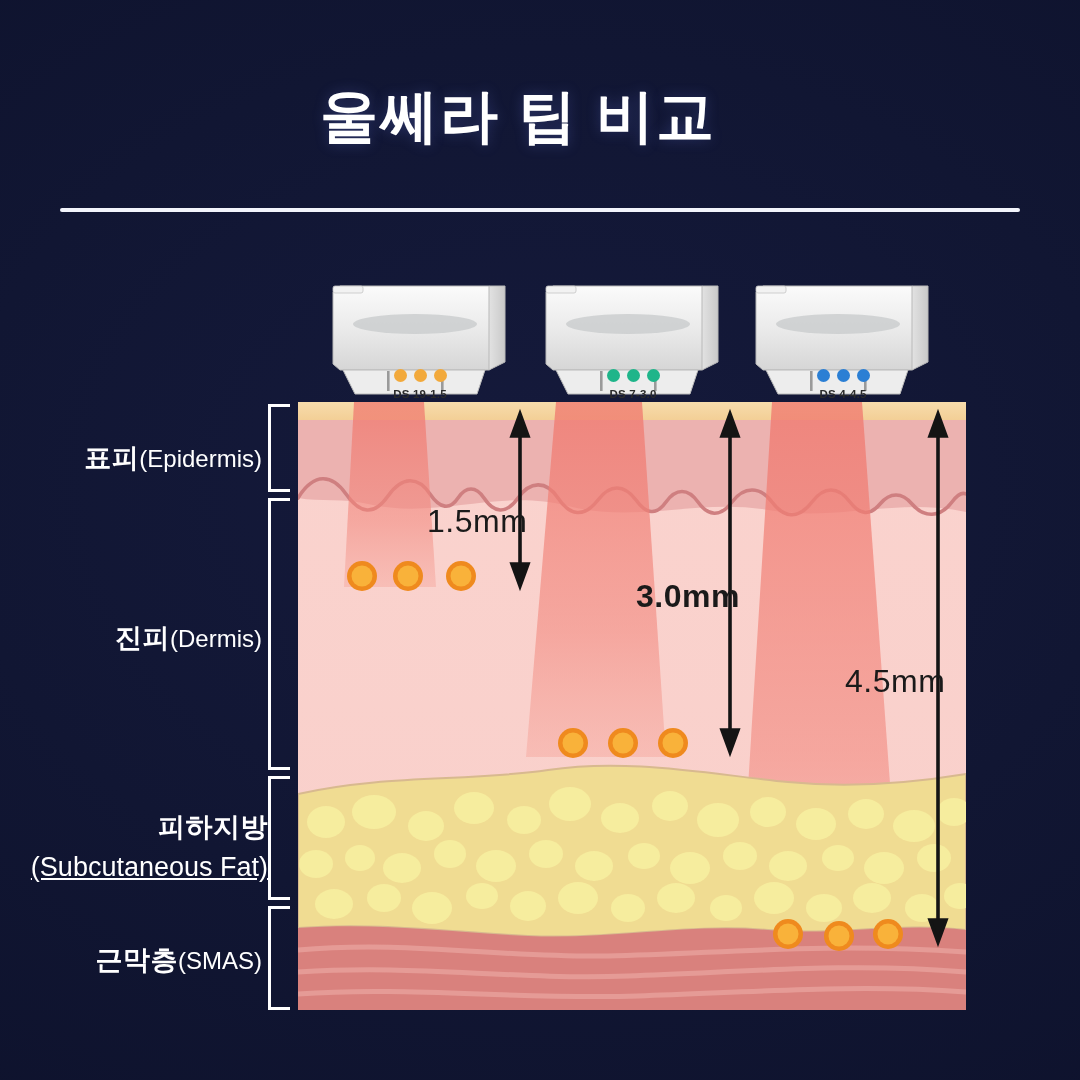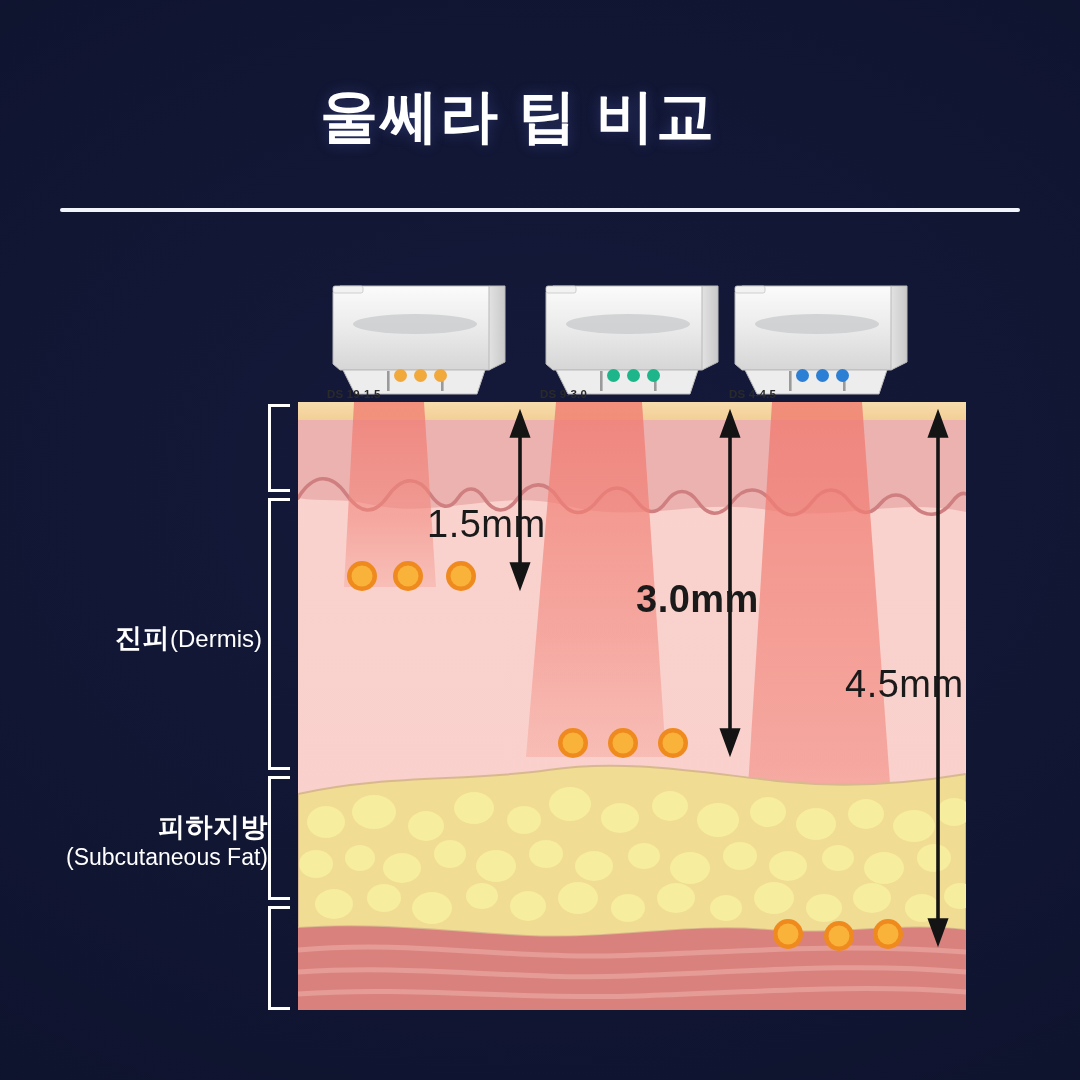--- a/index.html
+++ b/index.html
@@ -42,21 +42,21 @@
     white-space: nowrap;
   }
   .layer-label .ko {
     font-size: 27px; font-weight: bold; letter-spacing: .5px;
   }
   .layer-label .en {
     font-size: 24px; font-weight: normal;
   }
   .layer-label.two-line { text-align: right; right: 812px; }
   .layer-label.two-line .ko { display:block; }
-  .layer-label.two-line .en { display:block; font-size: 23px; margin-top: 3px;}
+  .layer-label.two-line .en { display:block; font-size: 27px; margin-top: 10px; text-decoration: underline;}
 
   
   .bracket {
     position: absolute;
     left: 268px;
     width: 22px;
     border-left: 3px solid #ffffff;
     border-top: 3px solid #ffffff;
     border-bottom: 3px solid #ffffff;
   }
@@ -74,61 +74,68 @@
   
   .cart {
     position: absolute;
     width: 186px; height: 130px;
   }
   .cart svg { display:block; }
   .cart-label {
     position: absolute;
     left: 0; right: 0;
     bottom: 8px;
+    text-align: center;
     font-size: 11.5px;
     font-weight: bold;
     color: #2a2a2a;
     letter-spacing: .2px;
   }
   .cart-dots {
     position: absolute;
     left: 0; right: 0; bottom: 26px;
     display: flex; justify-content: center; gap: 7px;
   }
   .cart-dots i {
     display:block; width: 13px; height: 13px; border-radius: 50%;
   }
 
   
   .depth-text {
     position: absolute;
     color: #1a1a1a;
-    font-size: 38px;
+    font-size: 32px;
     letter-spacing: .5px;
     white-space: nowrap;
   }
 </style>
 </head>
 <body>
 
 <div id="root">
 
   <div class="title">울쎄라 팁 비교</div>
   <div class="divider"></div>
 
+  <div class="layer-label" style="top:443px;">
+    <span class="ko">표피</span><span class="en">(Epidermis)</span>
+  </div>
 
   <div class="layer-label" style="top:623px;">
     <span class="ko">진피</span><span class="en">(Dermis)</span>
   </div>
 
   <div class="layer-label two-line" style="top:812px;">
     <span class="ko">피하지방</span>
     <span class="en">(Subcutaneous Fat)</span>
   </div>
 
+  <div class="layer-label" style="top:945px;">
+    <span class="ko">근막층</span><span class="en">(SMAS)</span>
+  </div>
 
   <div class="bracket" style="top:404px; height:88px;"></div>
   <div class="bracket" style="top:498px; height:272px;"></div>
   <div class="bracket" style="top:776px; height:124px;"></div>
   <div class="bracket" style="top:906px; height:104px;"></div>
 
   <div class="cart" style="left:327px; top:278px;">
     <svg width="186" height="130" viewBox="0 0 186 130">
       <defs>
         <linearGradient id="cg1" x1="0" y1="0" x2="0" y2="1">
@@ -165,24 +172,24 @@
       <ellipse cx="88" cy="46" rx="62" ry="10" fill="#c7c9cb" opacity="0.75"></ellipse>
       <path d="M16 92 L158 92 L150 116 L28 116 Z" fill="#ededed" stroke="#bcbcbc" stroke-width="1"></path>
       <rect x="60" y="93" width="2.6" height="20" fill="#9a9a9a"></rect>
       <rect x="114" y="93" width="2.6" height="20" fill="#9a9a9a"></rect>
     </svg>
     <div class="cart-dots">
       <i style="background: rgb(31, 181, 138);"></i>
       <i style="background: rgb(31, 181, 138);"></i>
       <i style="background: rgb(31, 181, 138);"></i>
     </div>
-    <div class="cart-label">DS 9-3.0</div>
-  </div>
-
-  <div class="cart" style="left:729px; top:278px;">
+    <div class="cart-label">DS 7-3.0</div>
+  </div>
+
+  <div class="cart" style="left:750px; top:278px;">
     <svg width="186" height="130" viewBox="0 0 186 130">
       <path d="M13 8 L162 8 L170 14 L170 86 L162 92 L13 92 L6 86 L6 14 Z" fill="url(#cg1)" stroke="#b9b9b9" stroke-width="1"></path>
       <path d="M162 8 L178 8 L178 84 L162 92 Z" fill="url(#cg1b)" stroke="#b9b9b9" stroke-width="1"></path>
       <rect x="6" y="8" width="30" height="7" rx="2" fill="#f2f2f2" stroke="#c4c4c4" stroke-width="0.8"></rect>
       <ellipse cx="88" cy="46" rx="62" ry="10" fill="#c7c9cb" opacity="0.75"></ellipse>
       <path d="M16 92 L158 92 L150 116 L28 116 Z" fill="#ededed" stroke="#bcbcbc" stroke-width="1"></path>
       <rect x="60" y="93" width="2.6" height="20" fill="#9a9a9a"></rect>
       <rect x="114" y="93" width="2.6" height="20" fill="#9a9a9a"></rect>
     </svg>
     <div class="cart-dots">

